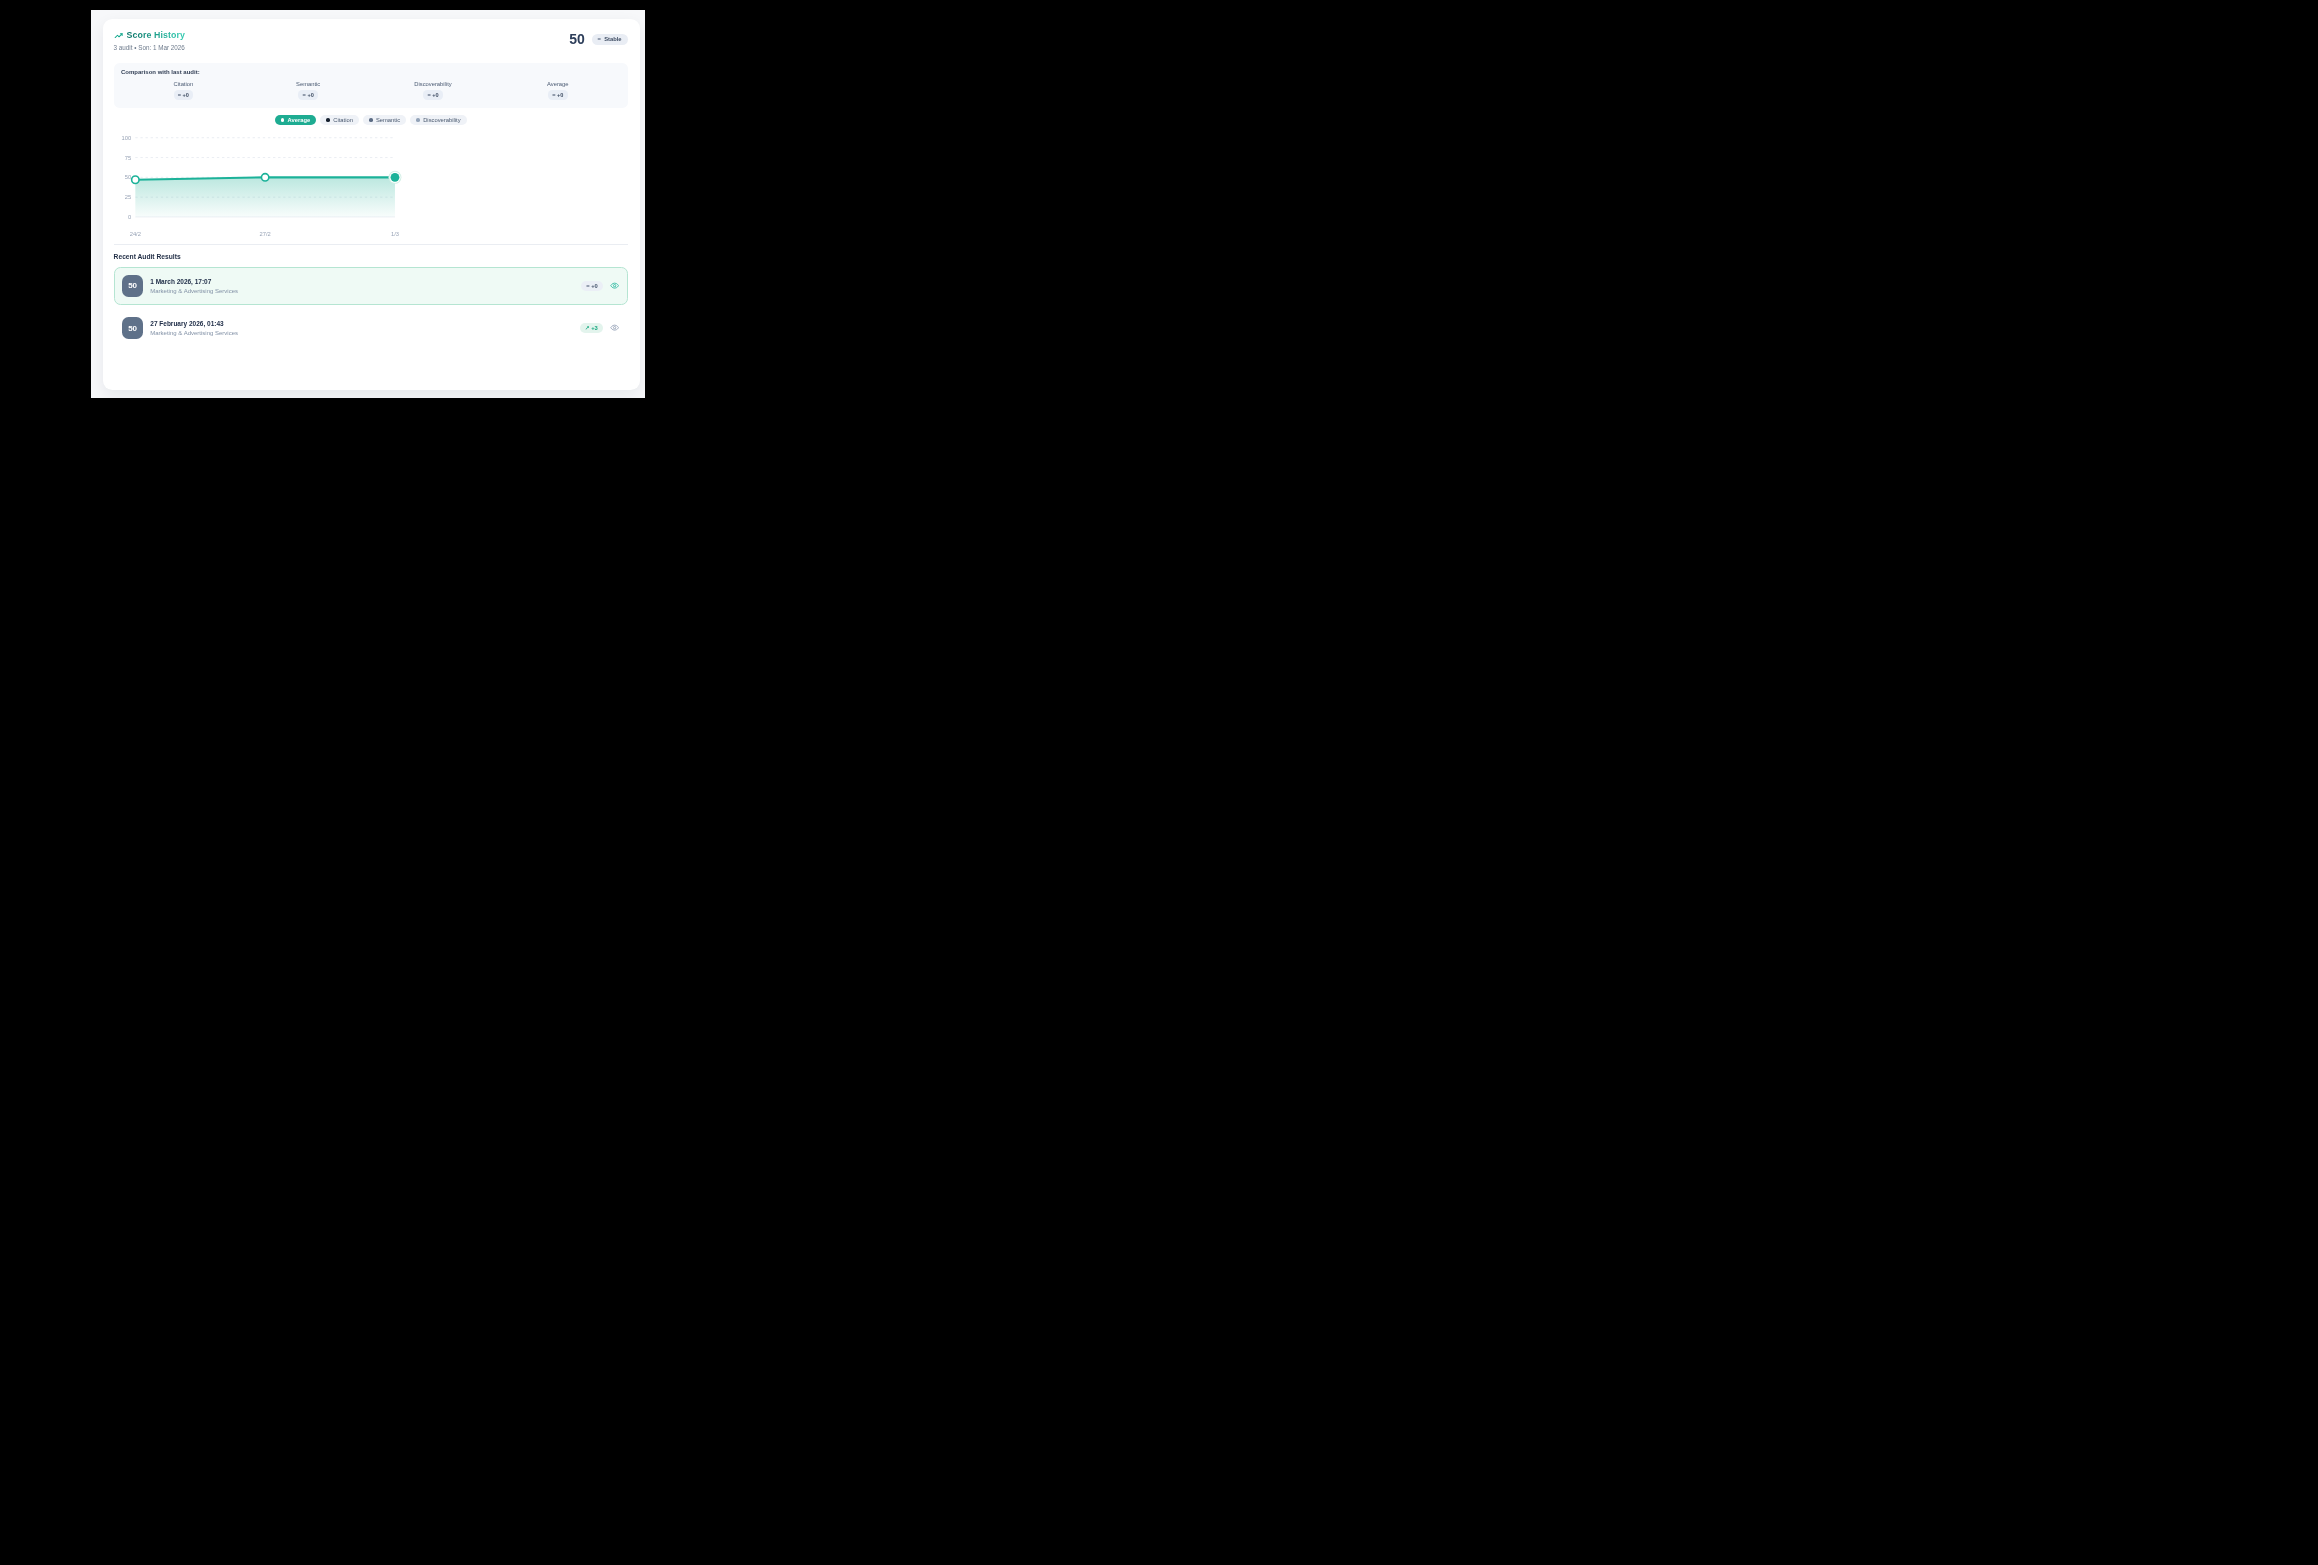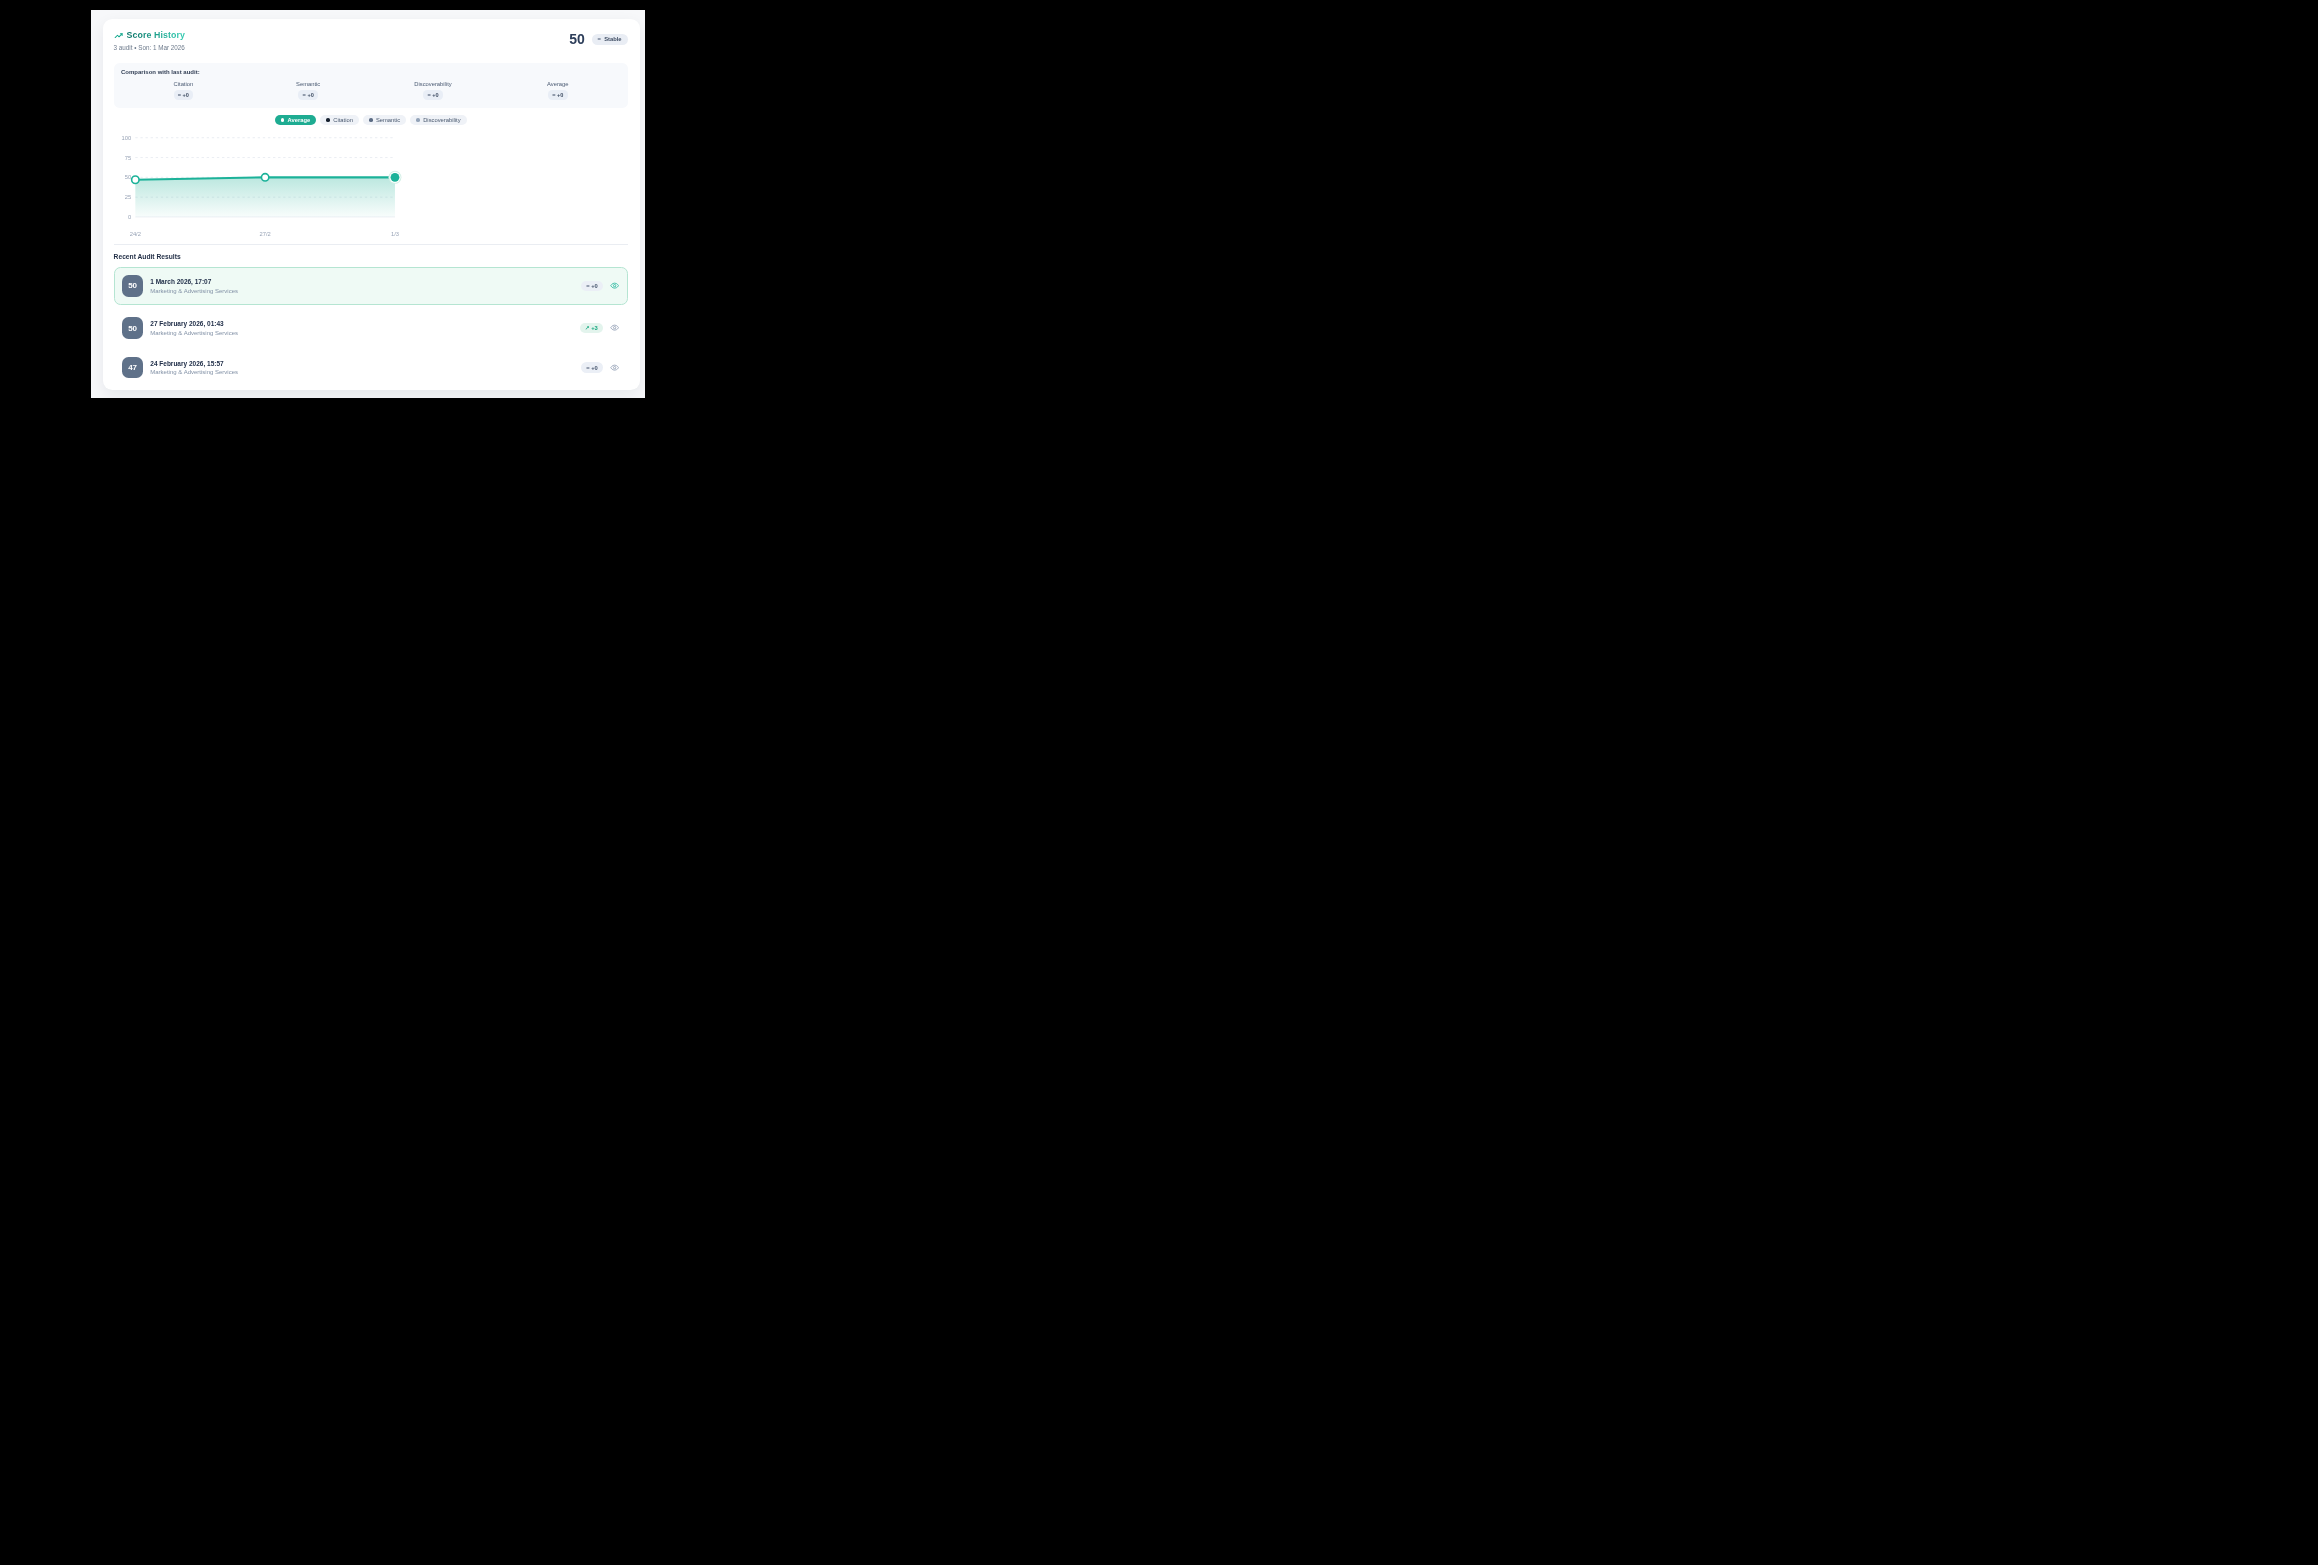--- a/index.html
+++ b/index.html
@@ -194,35 +194,17 @@
             <span>
               <svg width="9.3" height="9.3" viewBox="0 0 24 24" fill="none" stroke="currentColor" stroke-width="2">
                 <path d="M2 12s3.5-6.5 10-6.5S22 12 22 12s-3.5 6.5-10 6.5S2 12 2 12z"></path>
                   <circle cx="12" cy="12" r="3"></circle>
               </svg>
             </span>
           </button>
         </div>
       </div>
 
-      <div class="item">
-        <div class="score-badge">47</div>
-        <div class="item-text">
-          <div class="item-date">24 February 2026, 15:57</div>
-          <div class="item-cat">Marketing &amp; Advertising Services</div>
-        </div>
-        <div class="item-right">
-          <span class="chg stable">= +0</span>
-          <button class="eye-btn eye-gray">
-            <span>
-              <svg width="9.3" height="9.3" viewBox="0 0 24 24" fill="none" stroke="currentColor" stroke-width="2">
-                <path d="M2 12s3.5-6.5 10-6.5S22 12 22 12s-3.5 6.5-10 6.5S2 12 2 12z"></path>
-                  <circle cx="12" cy="12" r="3"></circle>
-              </svg>
-            </span>
-          </button>
-        </div>
-      </div>
 
     </div>
   </div>
 </div>
 
 
 </body></html>

